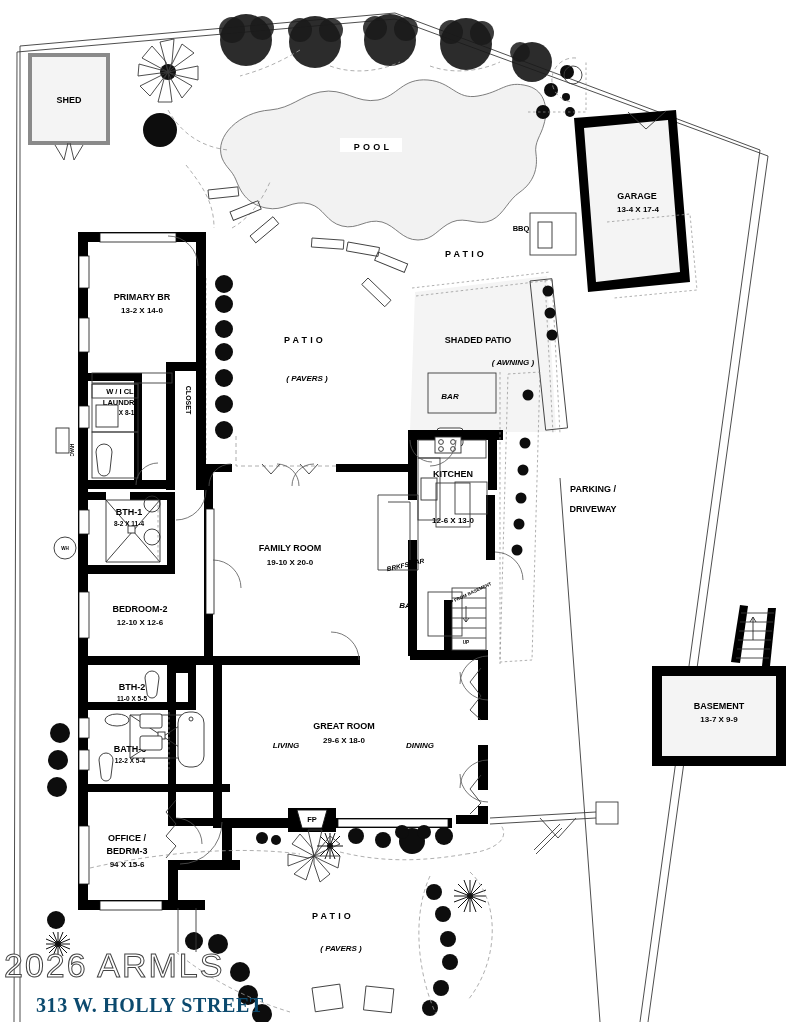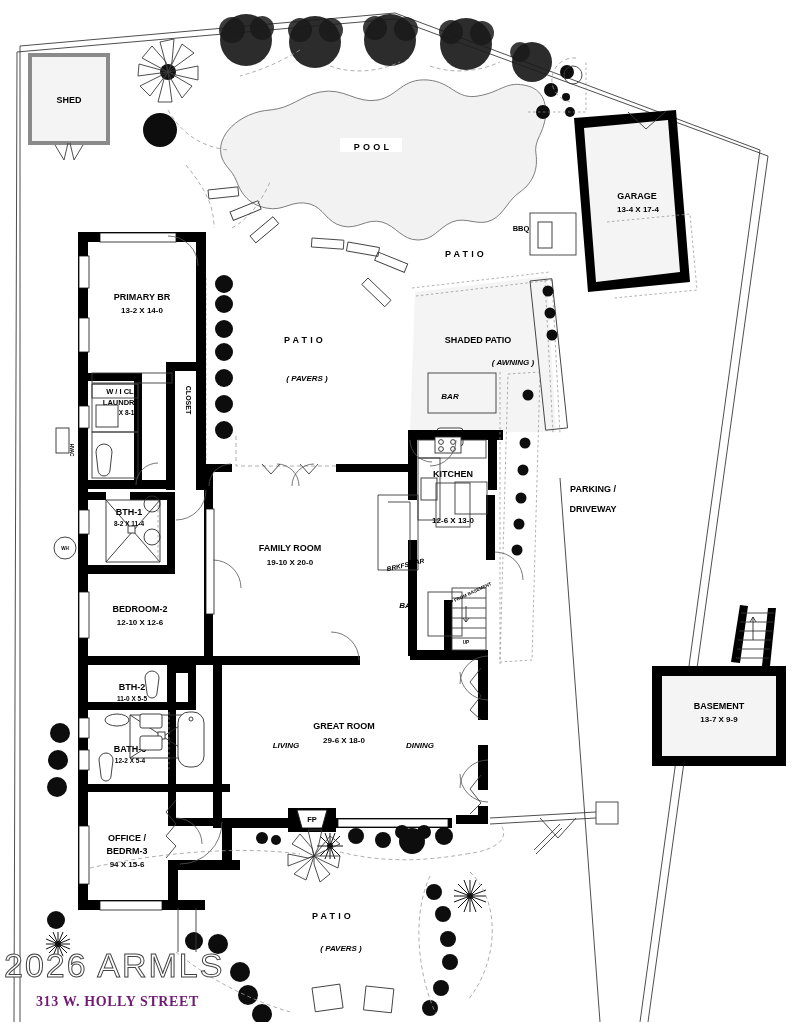--- a/index.html
+++ b/index.html
@@ -46,22 +46,22 @@
   .brand{
     position:absolute;left:4px;top:8px;
     font-size:34px;letter-spacing:2px;
     color:#ffffff;
     -webkit-text-stroke:1px #444;
     font-family:"Liberation Sans", sans-serif;
     font-weight:400;
   }
   .addr{
     position:absolute;left:36px;top:56px;
-    font-size:14px;font-weight:bold;letter-spacing:0.6px;
-    color:#701a75;
+    font-size:20px;font-weight:bold;letter-spacing:0.6px;
+    color:#0c4a6e;
     font-family:"Liberation Serif", serif;
   }
 </style>
 </head>
 <body>
 
 <div id="plan">
 <svg width="800" height="1022" viewBox="0 0 800 1022" xmlns="http://www.w3.org/2000/svg">
 
   <g>

